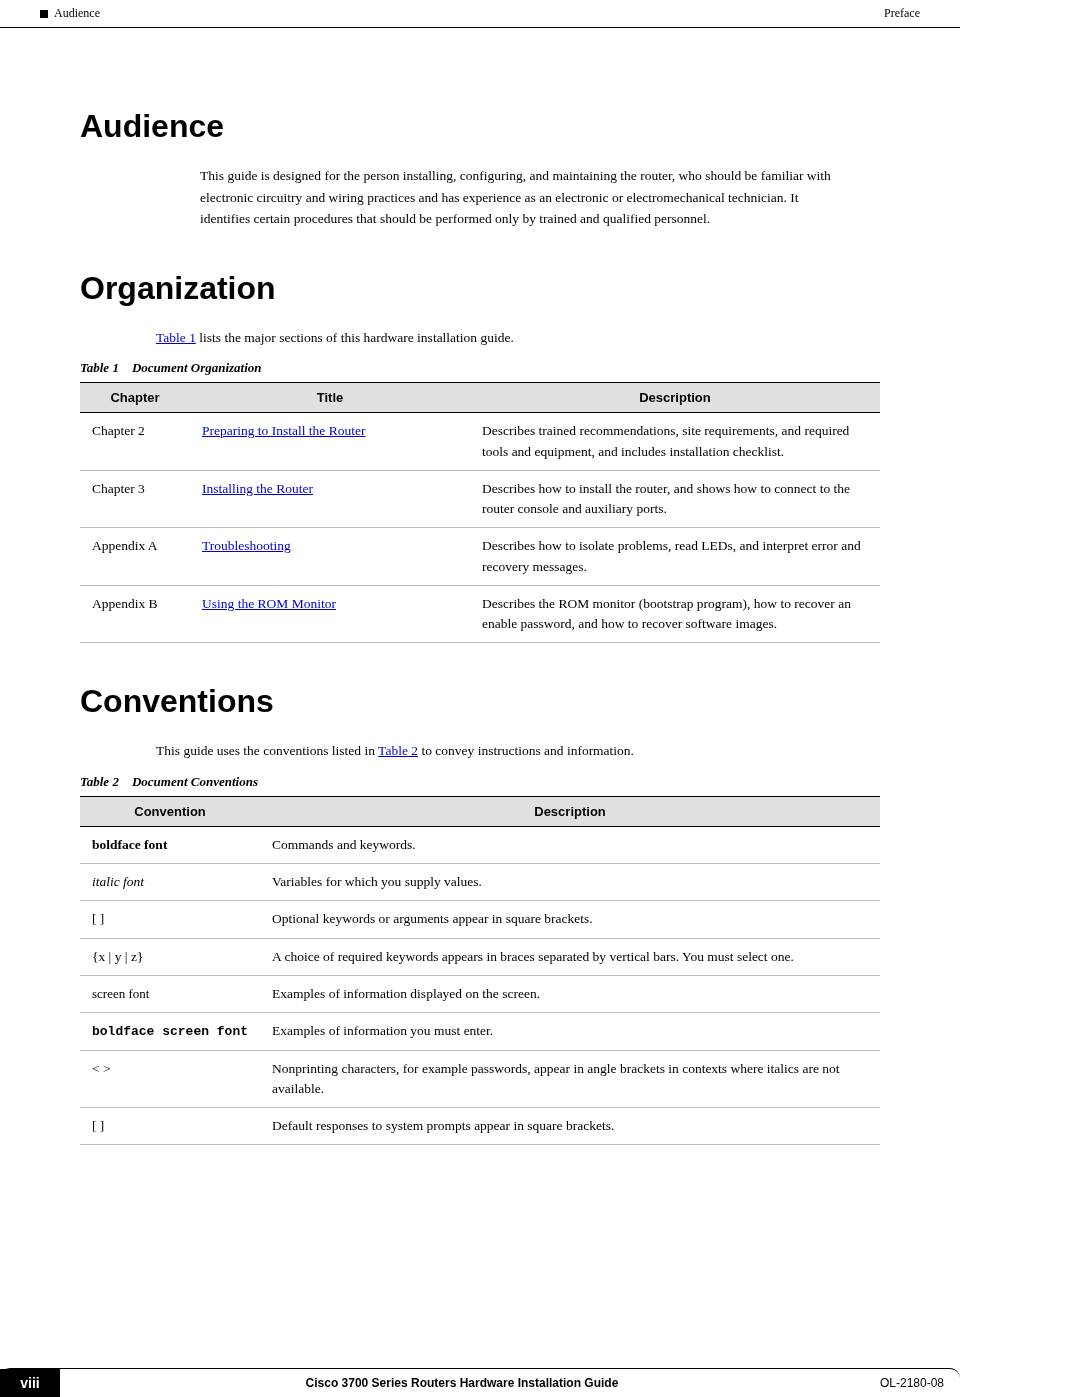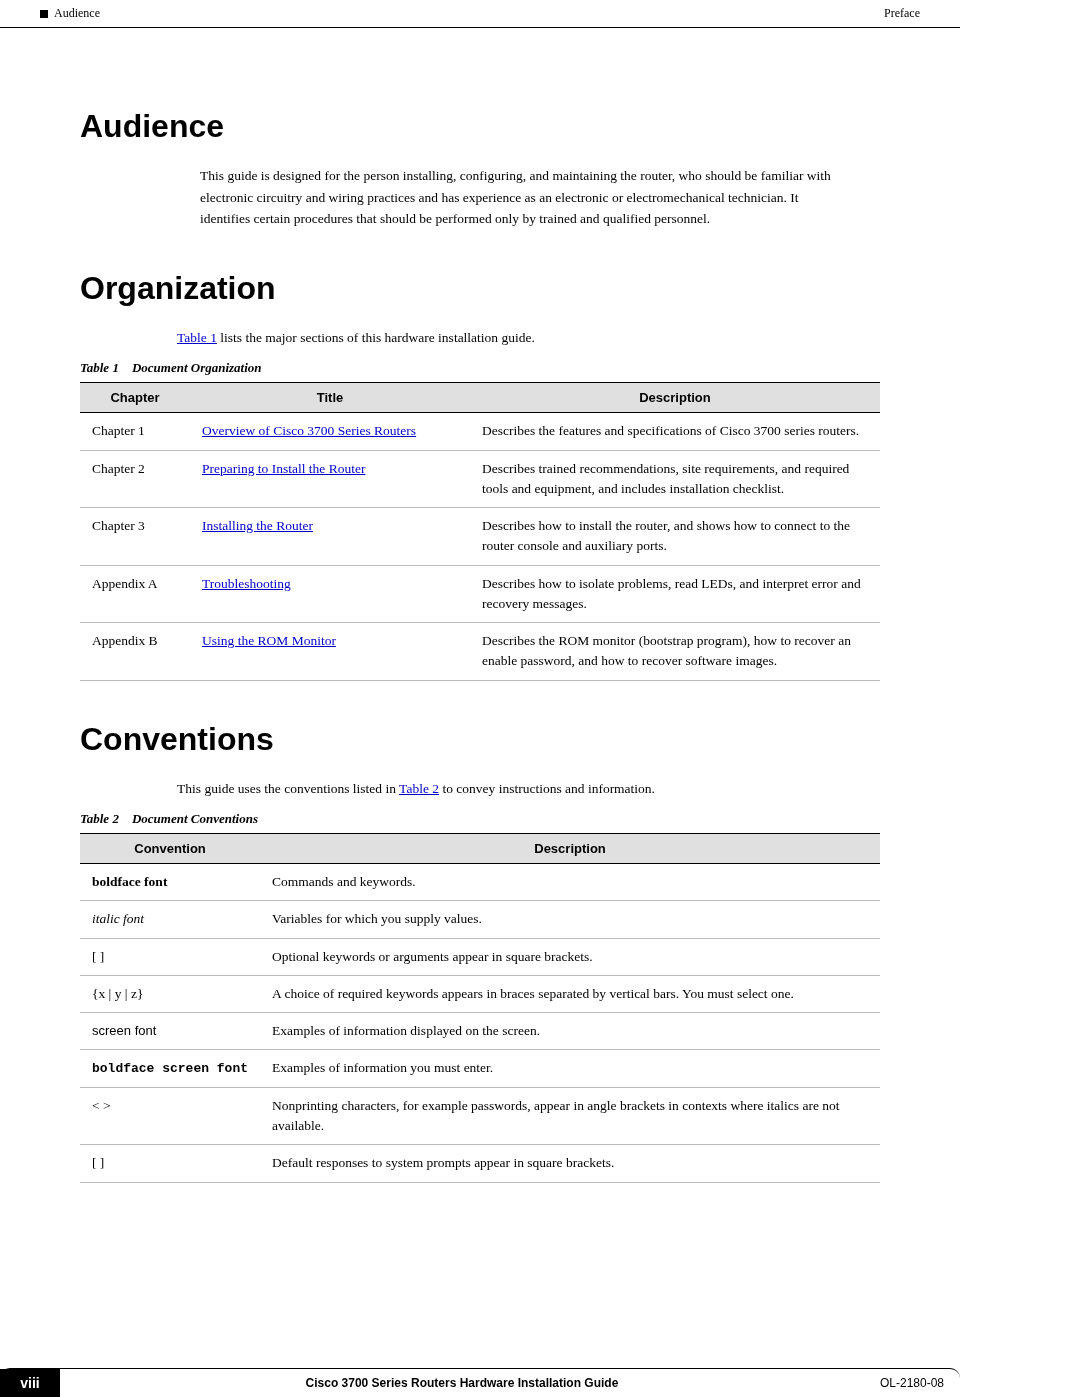--- a/index.html
+++ b/index.html
@@ -64,21 +64,21 @@
     .body-text {
       margin-left: 120px;
       margin-right: 40px;
       font-size: 13.5px;
       line-height: 1.6;
       margin-bottom: 20px;
     }
 
     
     .table-intro {
-      margin-left: 97px;
+      margin-left: 76px;
       margin-right: 40px;
       font-size: 13.5px;
       line-height: 1.6;
       margin-bottom: 12px;
     }
 
     
     .table-label {
       font-size: 13px;
       margin-bottom: 6px;
@@ -203,25 +203,20 @@
 
       <table class="org-table">
         <thead>
           <tr>
             <th class="col-chapter">Chapter</th>
             <th class="col-title">Title</th>
             <th class="col-desc">Description</th>
           </tr>
         </thead>
         <tbody id="org-table-body">
-        <tr>
-              <td>Chapter 1</td>
-              <td><span class="link-text">Overview of Cisco 3700 Series Routers</span></td>
-              <td>Describes the features and specifications of Cisco 3700 series routers.</td>
-            </tr>
             <tr>
               <td>Chapter 2</td>
               <td><span class="link-text">Preparing to Install the Router</span></td>
               <td>Describes trained recommendations, site requirements, and required tools and equipment, and includes installation checklist.</td>
             </tr>
             <tr>
               <td>Chapter 3</td>
               <td><span class="link-text">Installing the Router</span></td>
               <td>Describes how to install the router, and shows how to connect to the router console and auxiliary ports.</td>
             </tr>
@@ -268,21 +263,21 @@
             </tr>
             <tr>
               <td>[    ]</td>
               <td>Optional keywords or arguments appear in square brackets.</td>
             </tr>
             <tr>
               <td>{x | y | z}</td>
               <td>A choice of required keywords appears in braces separated by vertical bars. You must select one.</td>
             </tr>
             <tr>
-              <td><span style="font-family: Liberation Sans, sans-serif; font-size: 13px;">screen font</span></td>
+              <td><span style="font-family: Liberation Serif, serif; font-size: 13px;">screen font</span></td>
               <td>Examples of information displayed on the screen.</td>
             </tr>
             <tr>
               <td><strong><span style="font-family: 'Courier New', monospace; font-size: 13px;">boldface screen font</span></strong></td>
               <td>Examples of information you must enter.</td>
             </tr>
             <tr>
               <td>&lt;  &gt;</td>
               <td>Nonprinting characters, for example passwords, appear in angle brackets in contexts where italics are not available.</td>
             </tr>

